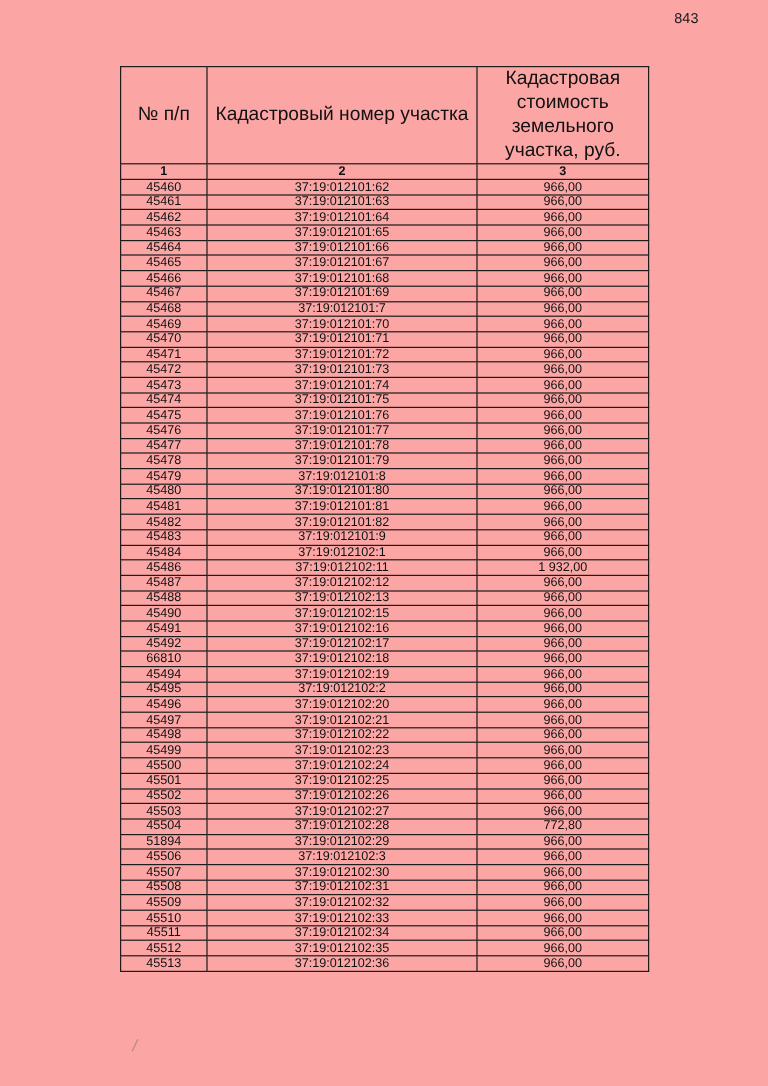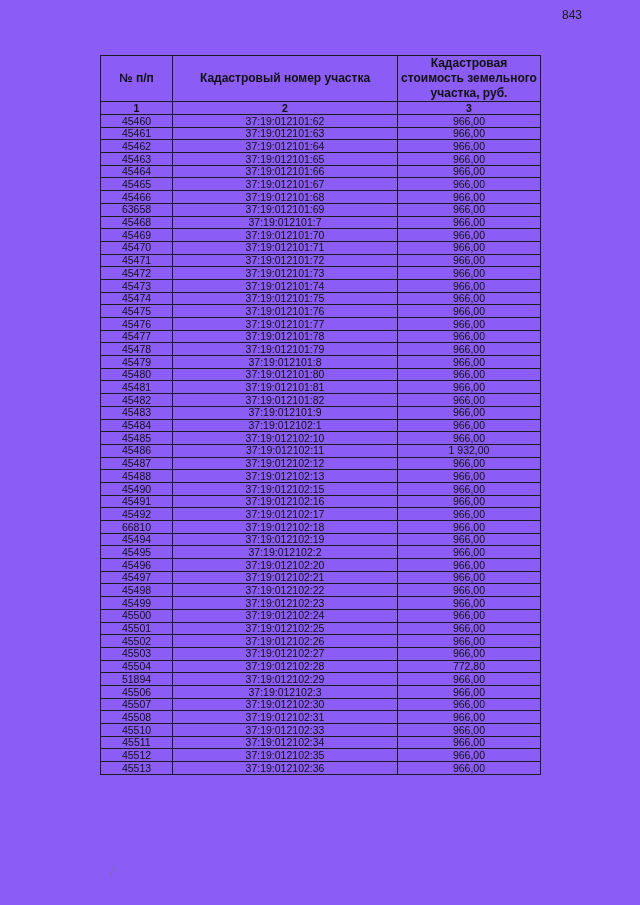--- a/index.html
+++ b/index.html
@@ -7,21 +7,21 @@
     margin: 0;
     padding: 0;
     background: #ffffff;
     font-family: "Liberation Sans", sans-serif;
     color: #111111;
   }
   .page {
     position: relative;
     width: 640px;
     height: 905px;
-    background: #8b5cf6;
+    background: #fca5a5;
     overflow: hidden;
   }
   .page-number {
     position: absolute;
     top: 8px;
     right: 58px;
     font-size: 12px;
     color: #1a1a1a;
   }
   table.cadastral {
@@ -38,22 +38,22 @@
   table.cadastral th,
   table.cadastral td {
     border: 1px solid #1c1c1c;
     text-align: center;
     vertical-align: middle;
     padding: 0 3px;
     overflow: hidden;
     white-space: nowrap;
   }
   table.cadastral th {
-    font-size: 12px;
-    font-weight: bold;
+    font-size: 16px;
+    font-weight: normal;
     height: 44px;
     line-height: 1.25;
     white-space: normal;
   }
   table.cadastral tr.colnum td {
     height: 13px;
     font-size: 10.5px;
     font-weight: bold;
     line-height: 1;
   }
@@ -128,21 +128,21 @@
           <td>45465</td>
           <td>37:19:012101:67</td>
           <td>966,00</td>
         </tr>
         <tr>
           <td>45466</td>
           <td>37:19:012101:68</td>
           <td>966,00</td>
         </tr>
         <tr>
-          <td>63658</td>
+          <td>45467</td>
           <td>37:19:012101:69</td>
           <td>966,00</td>
         </tr>
         <tr>
           <td>45468</td>
           <td>37:19:012101:7</td>
           <td>966,00</td>
         </tr>
         <tr>
           <td>45469</td>
@@ -215,25 +215,20 @@
           <td>966,00</td>
         </tr>
         <tr>
           <td>45483</td>
           <td>37:19:012101:9</td>
           <td>966,00</td>
         </tr>
         <tr>
           <td>45484</td>
           <td>37:19:012102:1</td>
-          <td>966,00</td>
-        </tr>
-        <tr>
-          <td>45485</td>
-          <td>37:19:012102:10</td>
           <td>966,00</td>
         </tr>
         <tr>
           <td>45486</td>
           <td>37:19:012102:11</td>
           <td>1 932,00</td>
         </tr>
         <tr>
           <td>45487</td>
           <td>37:19:012102:12</td>
@@ -333,20 +328,25 @@
           <td>45507</td>
           <td>37:19:012102:30</td>
           <td>966,00</td>
         </tr>
         <tr>
           <td>45508</td>
           <td>37:19:012102:31</td>
           <td>966,00</td>
         </tr>
         <tr>
+          <td>45509</td>
+          <td>37:19:012102:32</td>
+          <td>966,00</td>
+        </tr>
+        <tr>
           <td>45510</td>
           <td>37:19:012102:33</td>
           <td>966,00</td>
         </tr>
         <tr>
           <td>45511</td>
           <td>37:19:012102:34</td>
           <td>966,00</td>
         </tr>
         <tr>

